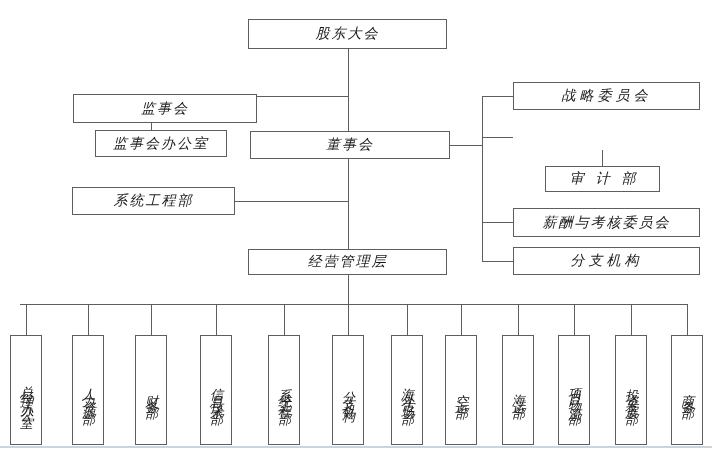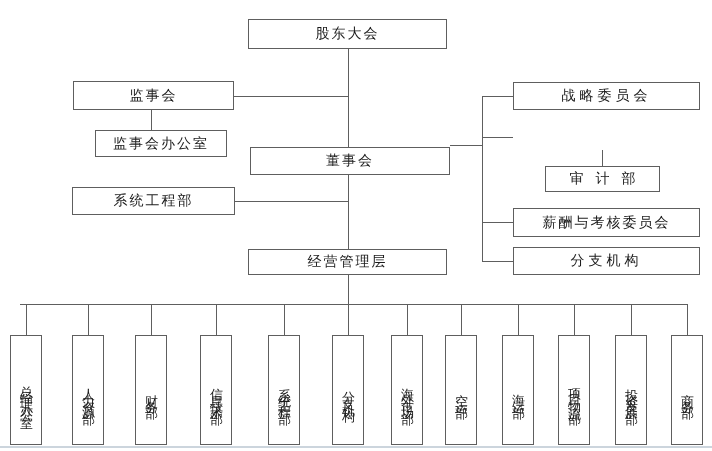--- a/index.html
+++ b/index.html
@@ -3,20 +3,21 @@
 <meta charset="utf-8">
 <style>
   html, body { margin: 0; padding: 0; background: #ffffff; }
   .canvas {
     position: relative;
     width: 712px;
     height: 451px;
     background: #ffffff;
     font-family: "DejaVu Serif", "Liberation Serif", serif;
     overflow: hidden;
+    font-style: italic;
   }
   .hline, .vline { position: absolute; background: #5e5e5e; }
   .hline { height: 1px; }
   .vline { width: 1px; }
   .box {
     position: absolute;
     box-sizing: border-box;
     border: 1px solid #5e5e5e;
     background: #ffffff;
     display: flex;
@@ -39,23 +40,23 @@
     white-space: normal;
   }
   .footer-line {
     position: absolute;
     left: 0; top: 446; 
     background: #ccd5dd;
   }
 
   
   #n-shareholders { left: 248px; top: 19px;  width: 199px; height: 30px; }
-  #n-supervisory  { left: 73px;  top: 81px;  width: 161px; height: 29px; }
+  #n-supervisory  { left: 73px;  top: 94px;  width: 184px; height: 29px; }
   #n-superoffice  { left: 95px;  top: 130px; width: 132px; height: 27px; }
-  #n-board        { left: 250px; top: 131px; width: 200px; height: 28px; margin-top: 16px; }
+  #n-board        { left: 250px; top: 131px; width: 200px; height: 28px; }
   #n-boardoffice  { left: 72px;  top: 187px; width: 163px; height: 28px; }
   #n-strategy     { left: 513px; top: 82px;  width: 187px; height: 28px; }
   #n-auditcom     { left: 513px; top: 123px; width: 187px; height: 28px; }
   #n-auditdept    { left: 545px; top: 166px; width: 115px; height: 26px; }
   #n-compensation { left: 513px; top: 208px; width: 187px; height: 29px; }
   #n-nomination   { left: 513px; top: 247px; width: 187px; height: 28px; }
   #n-management   { left: 248px; top: 249px; width: 199px; height: 26px; }
 </style>
 </head>
 <body>

